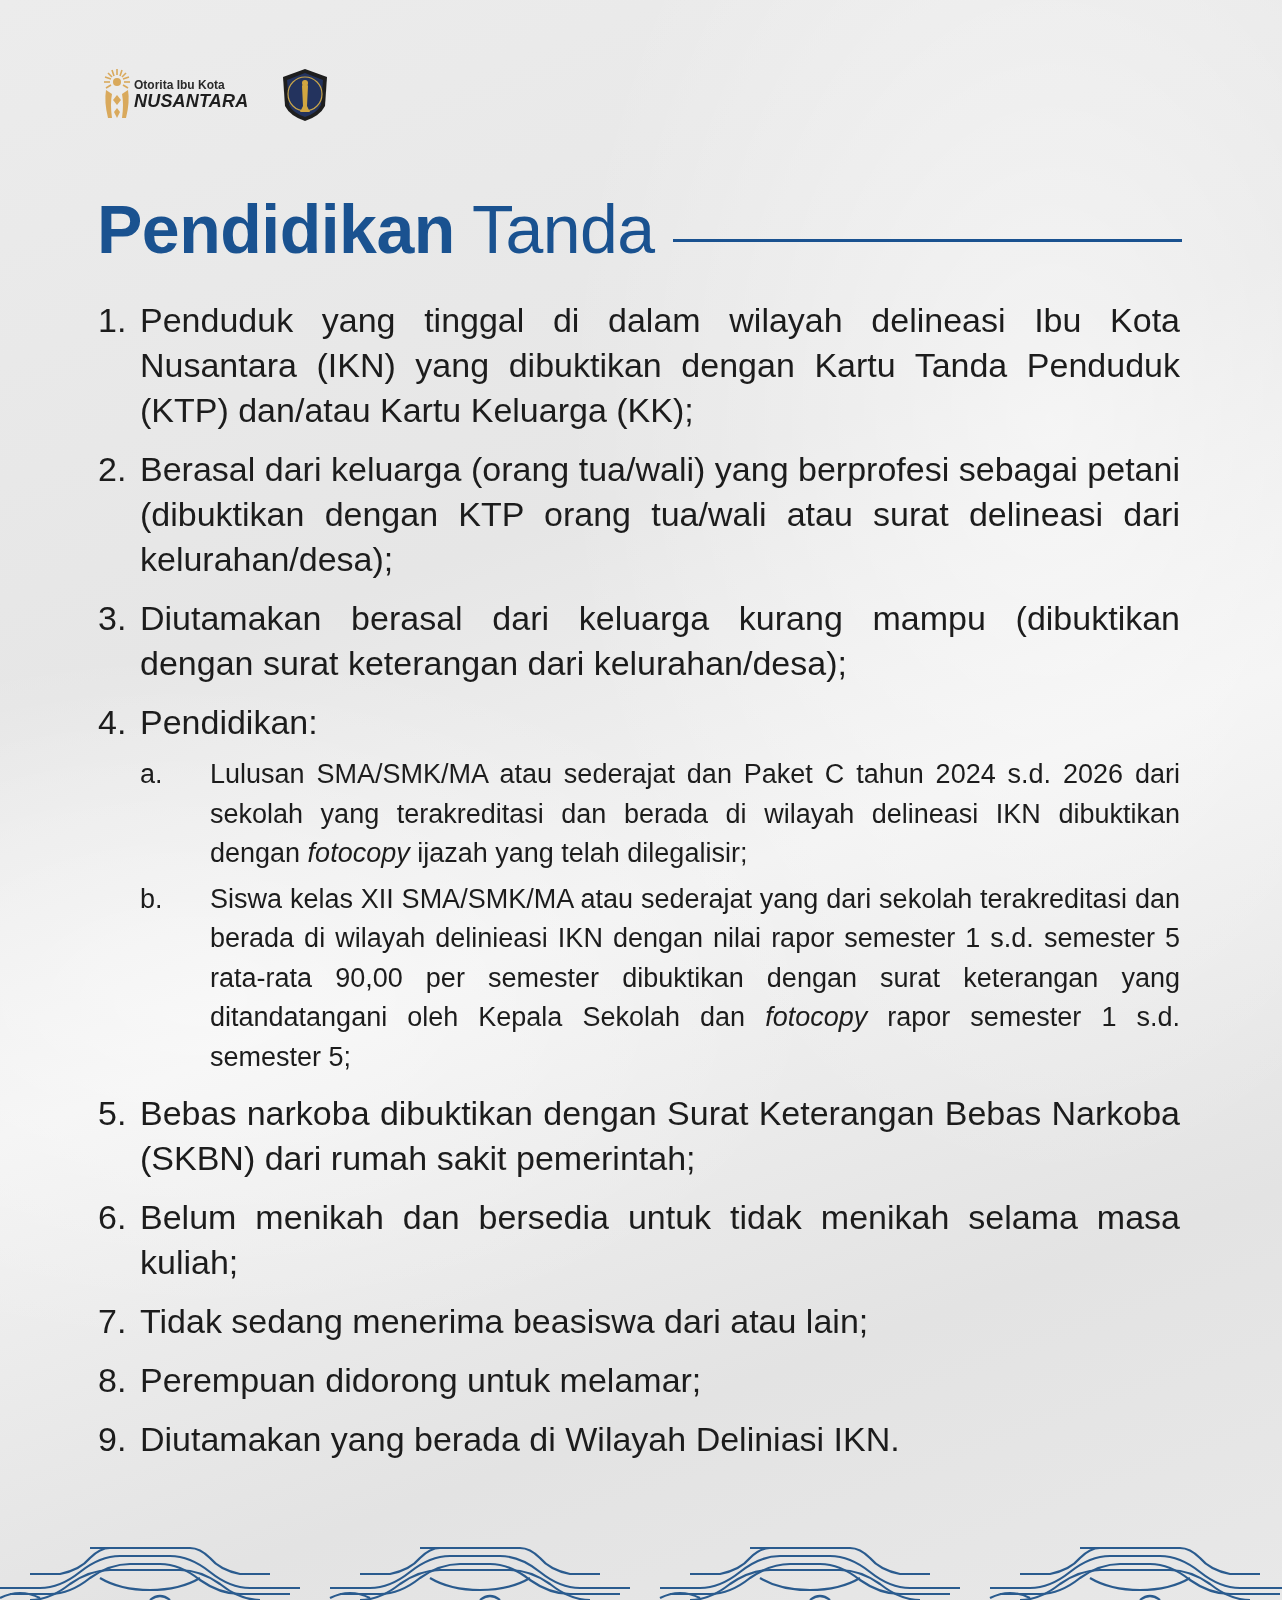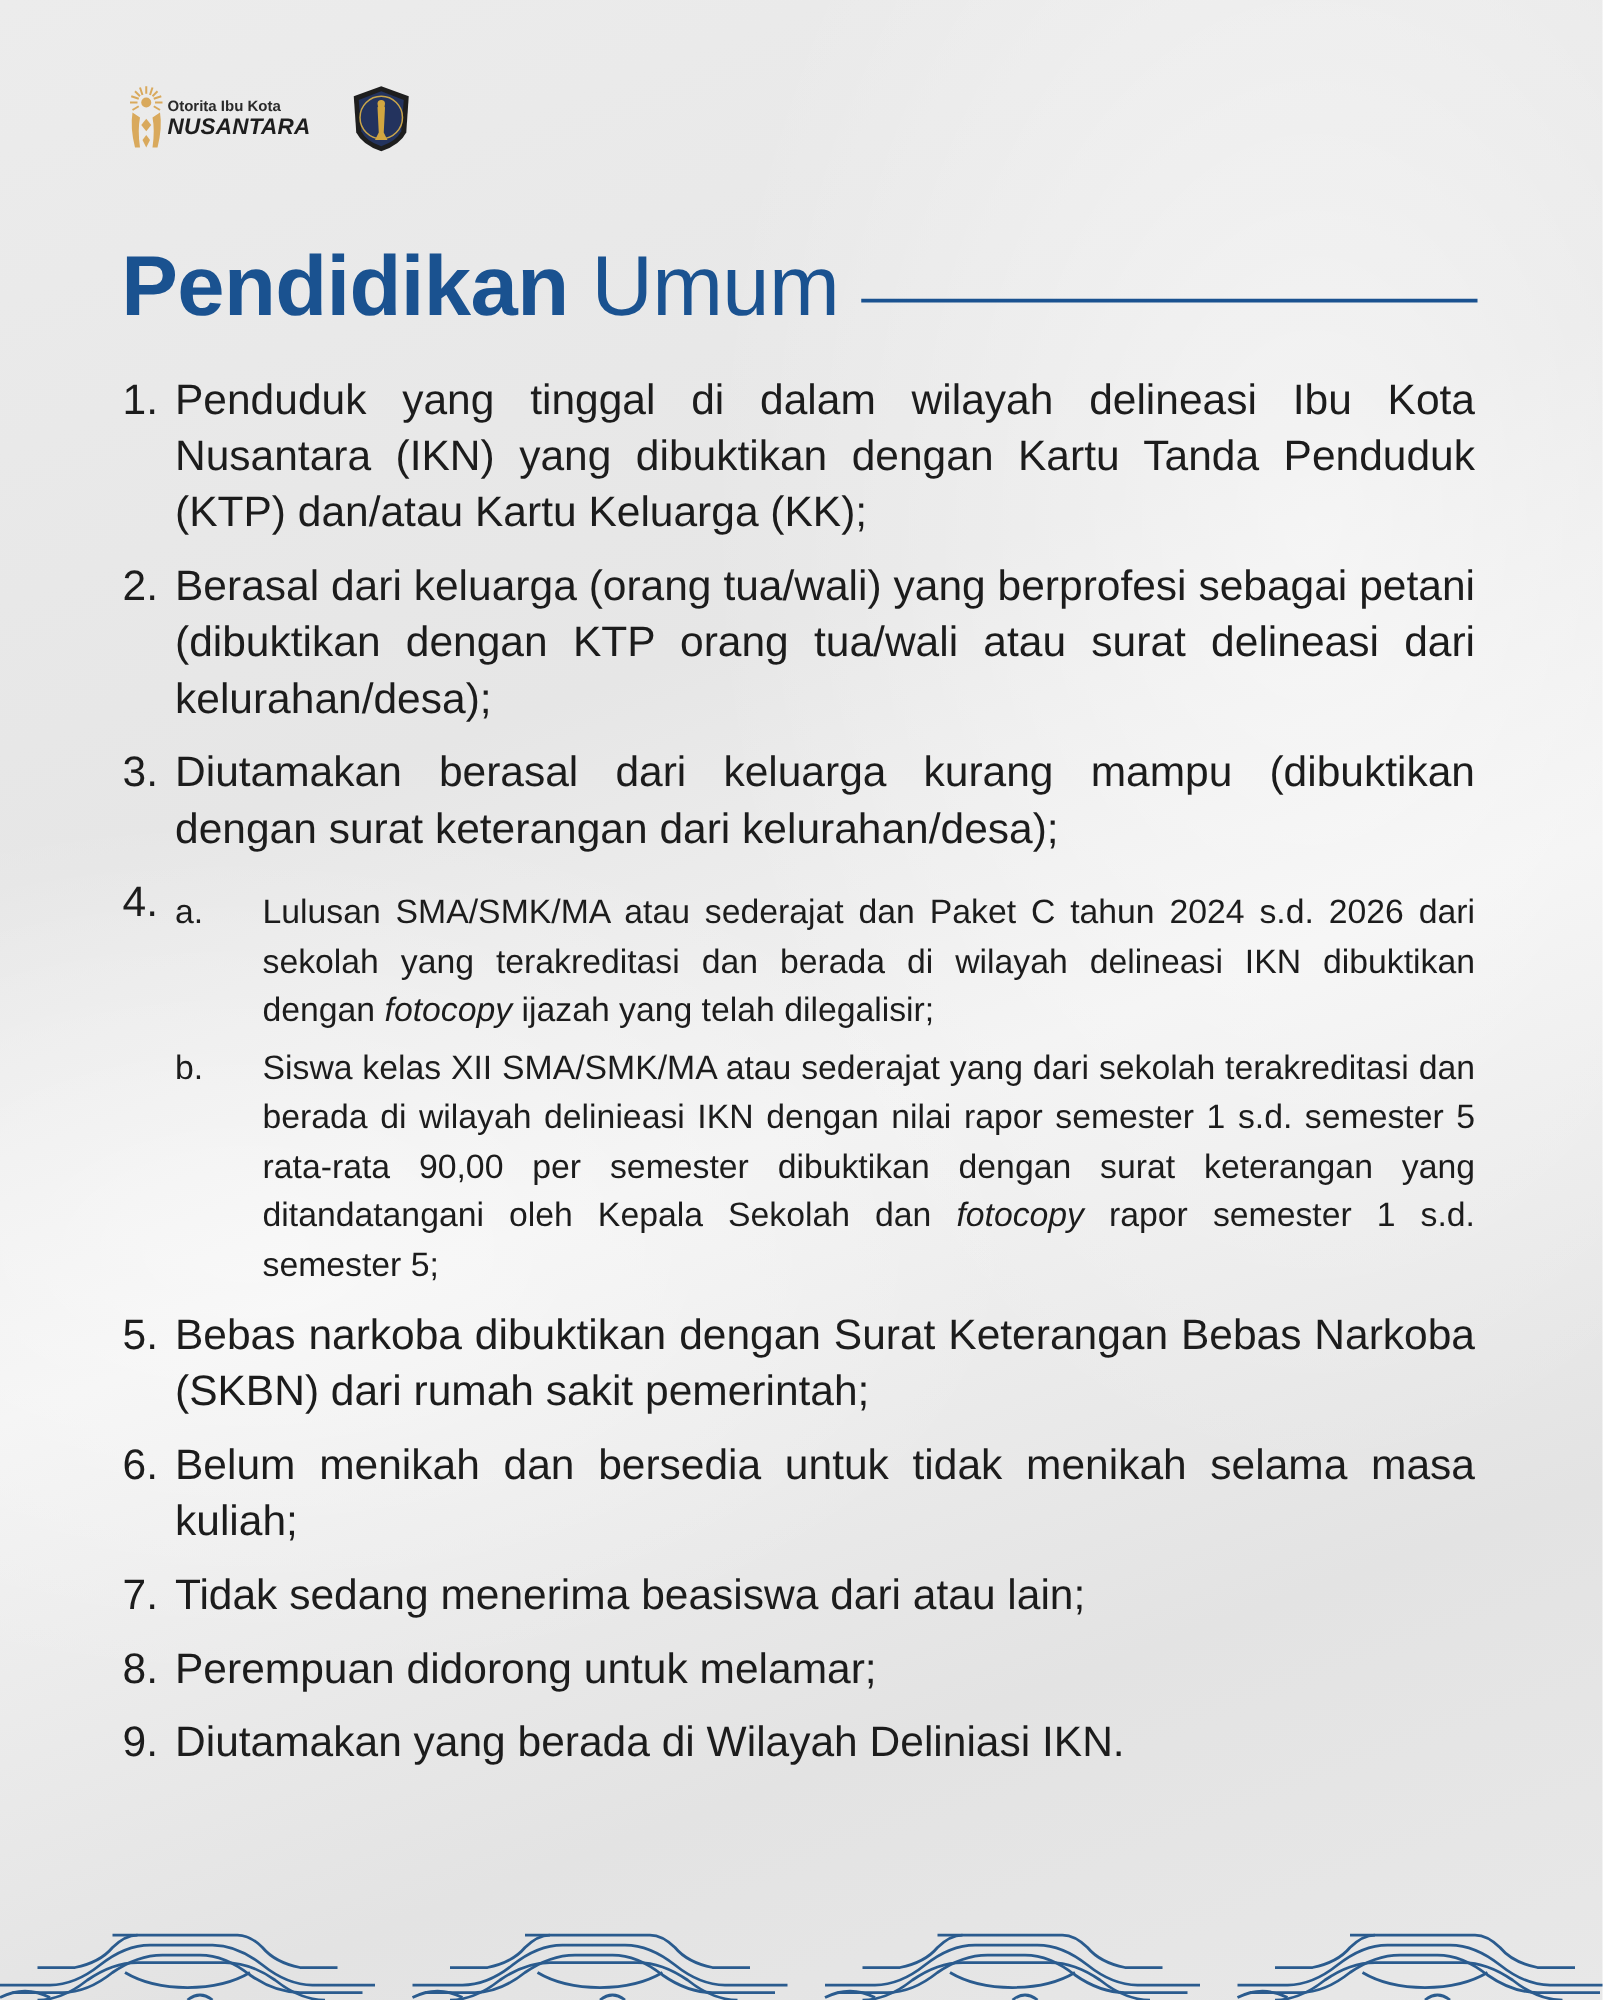--- a/index.html
+++ b/index.html
@@ -70,40 +70,41 @@
   <svg class="univ-badge" viewBox="0 0 50 54">
     <path d="M25 1 L47 9 L45 38 Q40 48 25 53 Q10 48 5 38 L3 9 Z" fill="#1e1e1e"></path>
     <path d="M25 5 L43 12 L41 37 Q37 45 25 49 Q13 45 9 37 L7 12 Z" fill="#23335e"></path>
     <circle cx="25" cy="26" r="17" fill="none" stroke="#c9a54a" stroke-width="1.2"></circle>
     <path d="M25 12 L28 18 L27 38 L30 44 L20 44 L23 38 L22 18 Z" fill="#d2a640"></path>
     <circle cx="25" cy="15" r="3" fill="#d2a640"></circle>
   </svg>
 </div>
 
 <div class="title-row">
-  <div class="title"><span class="bold">Pendidikan</span><span class="regular"> Umum</span></div>
+  <div class="title"><span class="bold">Pendidikan</span><span class="regular"> Tanda</span></div>
   <div class="title-line"></div>
 </div>
 
 <div class="list">
   <div class="item">
     <span class="num">1.</span>
     <span class="body">Penduduk yang tinggal di dalam wilayah delineasi Ibu Kota Nusantara (IKN) yang dibuktikan dengan Kartu Tanda Penduduk (KTP) dan/atau Kartu Keluarga (KK);</span>
   </div>
   <div class="item">
     <span class="num">2.</span>
     <span class="body">Berasal dari keluarga (orang tua/wali) yang berprofesi sebagai petani (dibuktikan dengan KTP orang tua/wali atau surat delineasi dari kelurahan/desa);</span>
   </div>
   <div class="item">
     <span class="num">3.</span>
     <span class="body">Diutamakan berasal dari keluarga kurang mampu (dibuktikan dengan surat keterangan dari kelurahan/desa);</span>
   </div>
   <div class="item">
     <span class="num">4.</span>
     <div class="body">
+      <div>Pendidikan:</div>
       <div class="sub">
         <div class="subitem">
           <span class="num">a.</span>
           <span class="body"><span>Lulusan SMA/SMK/MA atau sederajat dan Paket C tahun 2024 s.d. 2026 dari sekolah yang terakreditasi dan berada di wilayah delineasi IKN dibuktikan dengan </span><em>fotocopy</em><span> ijazah yang telah dilegalisir;</span></span>
         </div>
         <div class="subitem" style="margin-top:6px;">
           <span class="num">b.</span>
           <span class="body"><span>Siswa kelas XII SMA/SMK/MA atau sederajat yang dari sekolah terakreditasi dan berada di wilayah delinieasi IKN dengan nilai rapor semester 1 s.d. semester 5 rata-rata 90,00 per semester dibuktikan dengan surat keterangan yang ditandatangani oleh Kepala Sekolah dan </span><em>fotocopy</em><span> rapor semester 1 s.d. semester 5;</span></span>
         </div>
       </div>

